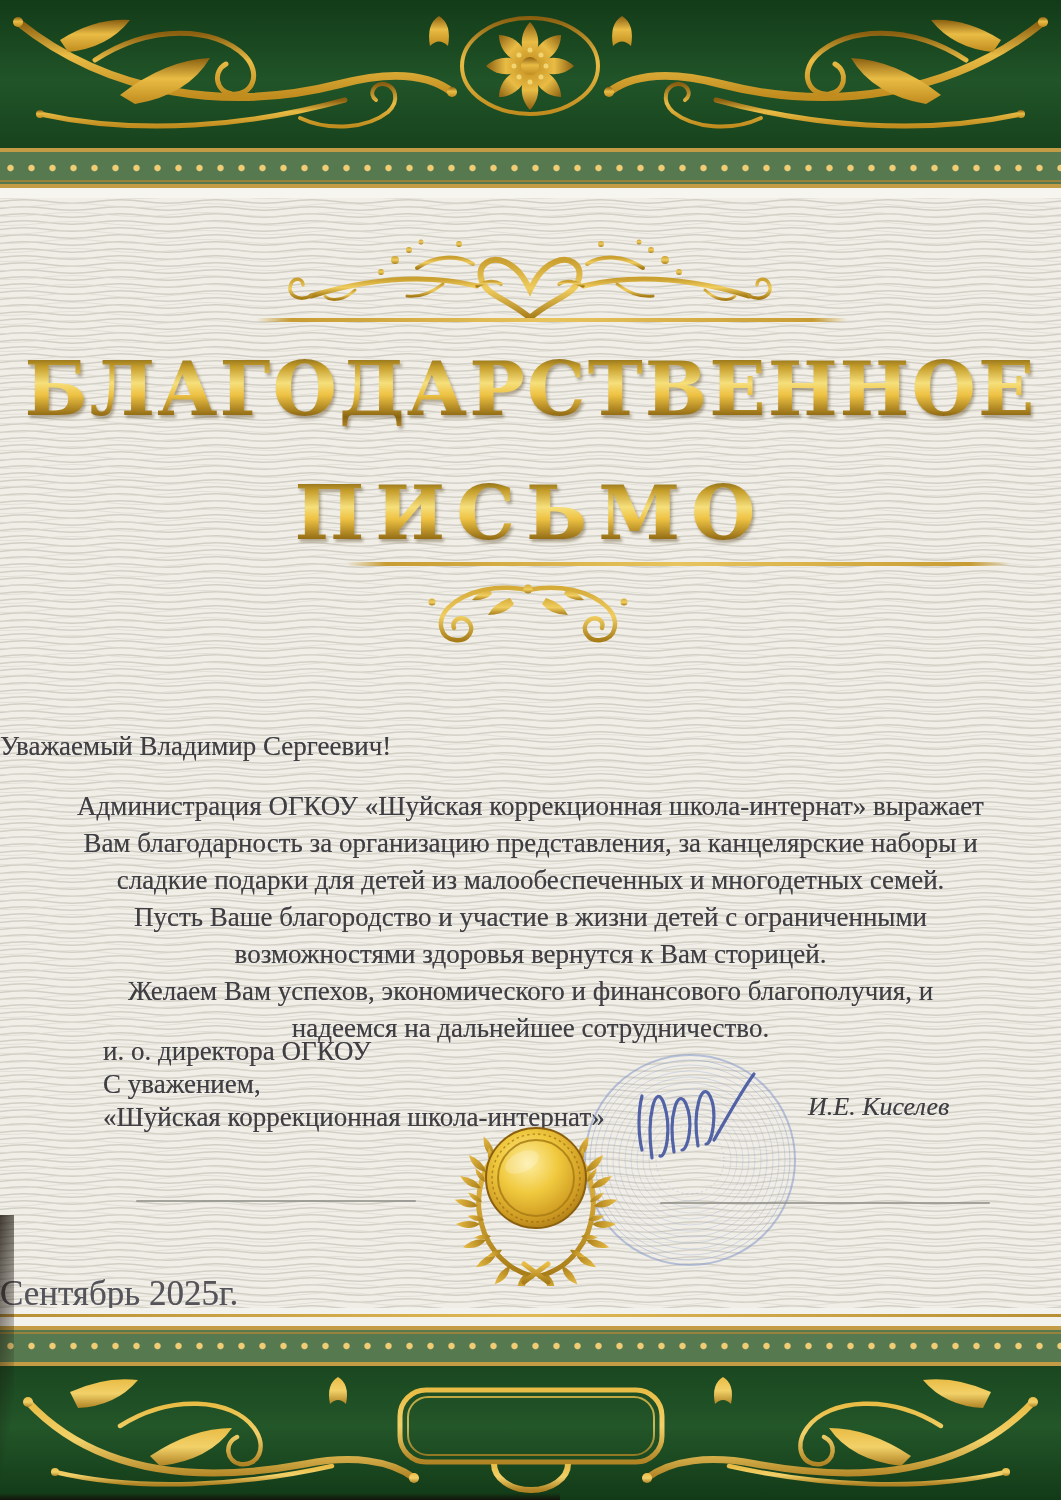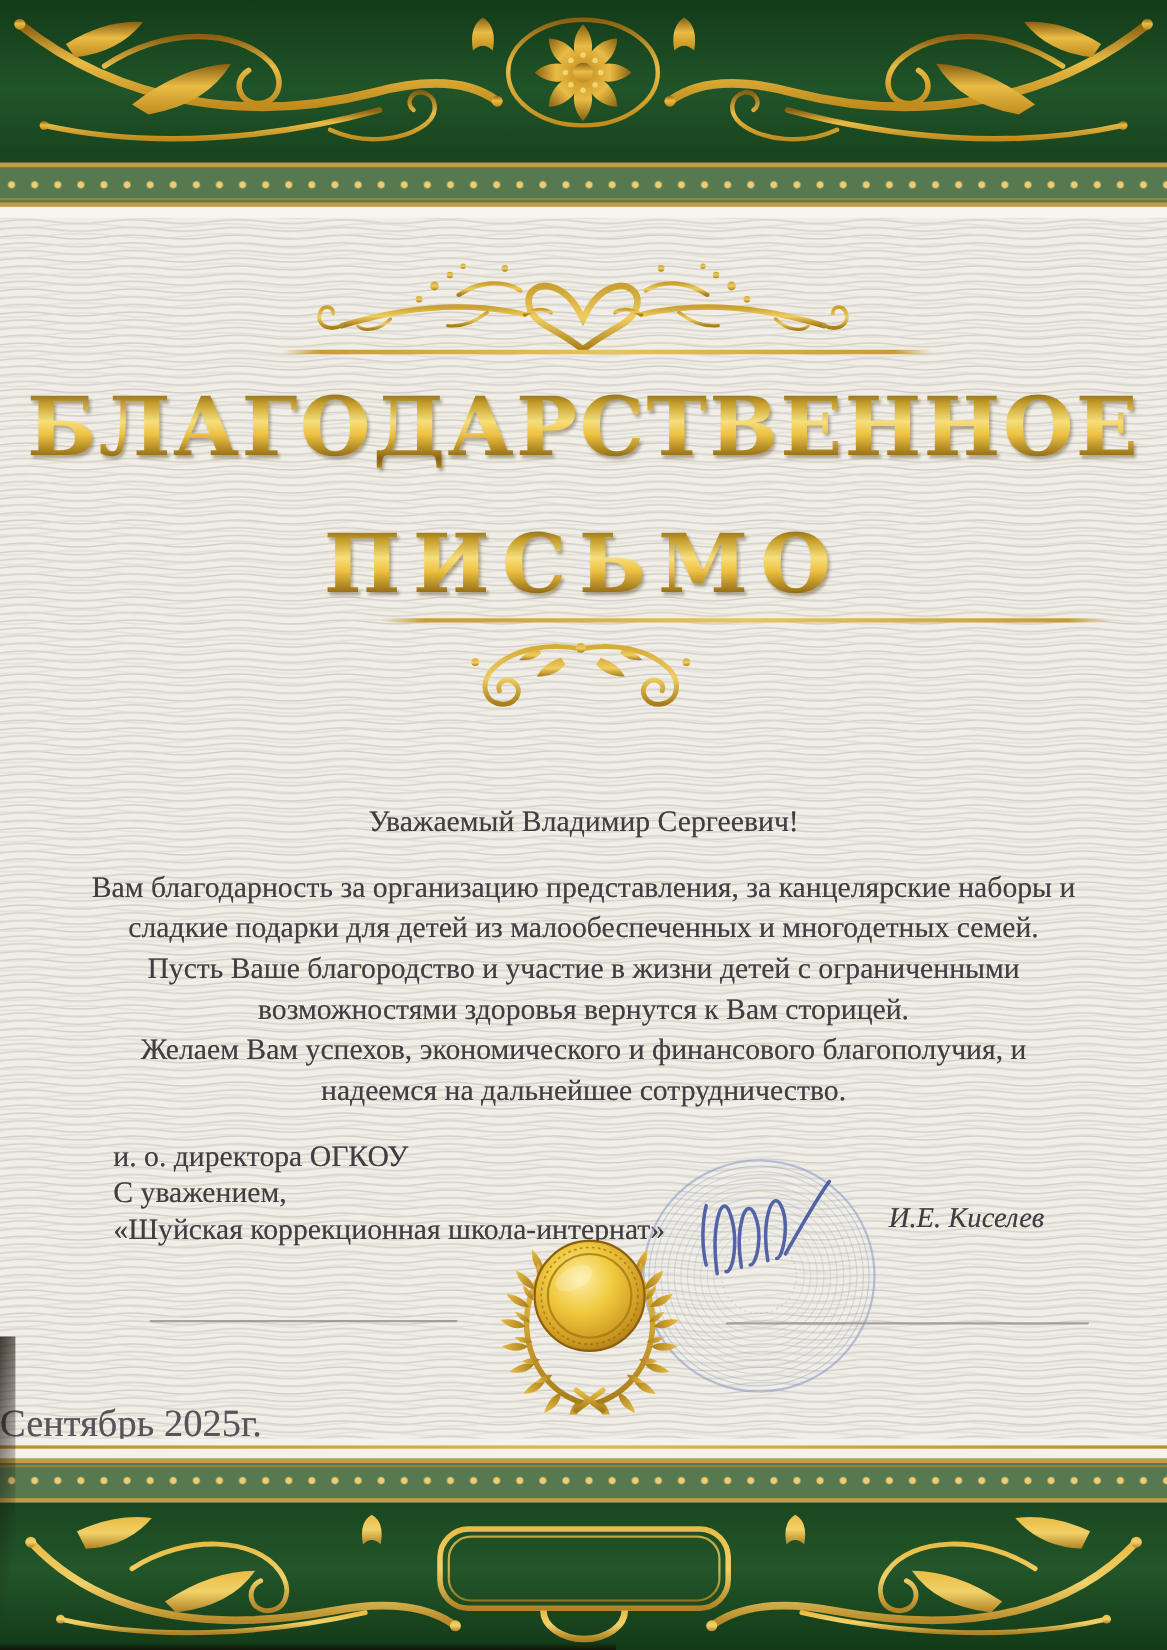--- a/index.html
+++ b/index.html
@@ -37,21 +37,21 @@
   .title{position:absolute;left:0;width:100%;text-align:center;
          font-family:"DejaVu Serif", serif;font-weight:700;line-height:1;
          background:linear-gradient(180deg,#6e5412 0%,#c59d2a 20%,#f6df7b 42%,#eec243 58%,#8a6410 88%,#b08324 100%);
          -webkit-background-clip:text;background-clip:text;color:transparent;
          filter:drop-shadow(2px 3px 1.5px rgba(70,50,10,.38));}
   .title-1{top:352px;font-size:74px;letter-spacing:2px;}
   .title-2{top:456px;font-size:74px;letter-spacing:11px;margin-top:20px;}
   
   .ink{color:#3f3e43;text-shadow:0 0 .6px rgba(63,62,67,.55);}
   .recipient{position:absolute;right:72px;top:594px;text-align:right;font-size:25px;line-height:30px;}
-  .salutation{position:absolute;left:0;width:100%;top:731px;text-align:center;font-size:27px;}
+  .salutation{position:absolute;left:0;width:100%;top:731px;font-size:27px;}
   .body-text{position:absolute;left:55px;right:55px;top:788px;text-align:center;font-size:27px;line-height:37px;}
   .closing{position:absolute;left:103px;top:1035px;font-size:27px;line-height:33px;}
   .signer{position:absolute;left:808px;top:1092px;font-size:26px;font-style:italic;}
   .date{position:absolute;left:0;width:100%;top:1274px;text-align:left;font-size:35px;color:#55545a;text-shadow:0 0 .6px rgba(80,80,86,.5);}
   
   .sig-line{position:absolute;height:2px;background:#8b8b84;opacity:.75;border-radius:1px;}
   .sig-line-left{left:136px;top:1200px;width:280px;}
   .sig-line-right{left:660px;top:1202px;width:330px;}
   
   .stamp{position:absolute;left:578px;top:1046px;width:228px;height:228px;}
@@ -181,20 +181,21 @@
       <circle cx="34" cy="26" r="3.5" fill="url(#ug)" stroke="none"></circle>
     </g>
     <use href="#ufl" transform="translate(260,0) scale(-1,1)"></use>
     <circle cx="130" cy="13" r="4.5" fill="url(#ug)"></circle>
   </svg>
 
 
   <div class="salutation ink">Уважаемый Владимир Сергеевич!</div>
 
   <div class="body-text ink">
+    <div>Администрация ОГКОУ «Шуйская коррекционная школа-интернат» выражает</div>
     <div>Вам благодарность за организацию представления, за канцелярские наборы и</div>
     <div>сладкие подарки для детей из малообеспеченных и многодетных семей.</div>
     <div>Пусть Ваше благородство и участие в жизни детей с ограниченными</div>
     <div>возможностями здоровья вернутся к Вам сторицей.</div>
     <div>Желаем Вам успехов, экономического и финансового благополучия, и</div>
     <div>надеемся на дальнейшее сотрудничество.</div>
   </div>
 
   <div class="closing ink">
     <div>и. о. директора ОГКОУ</div>

